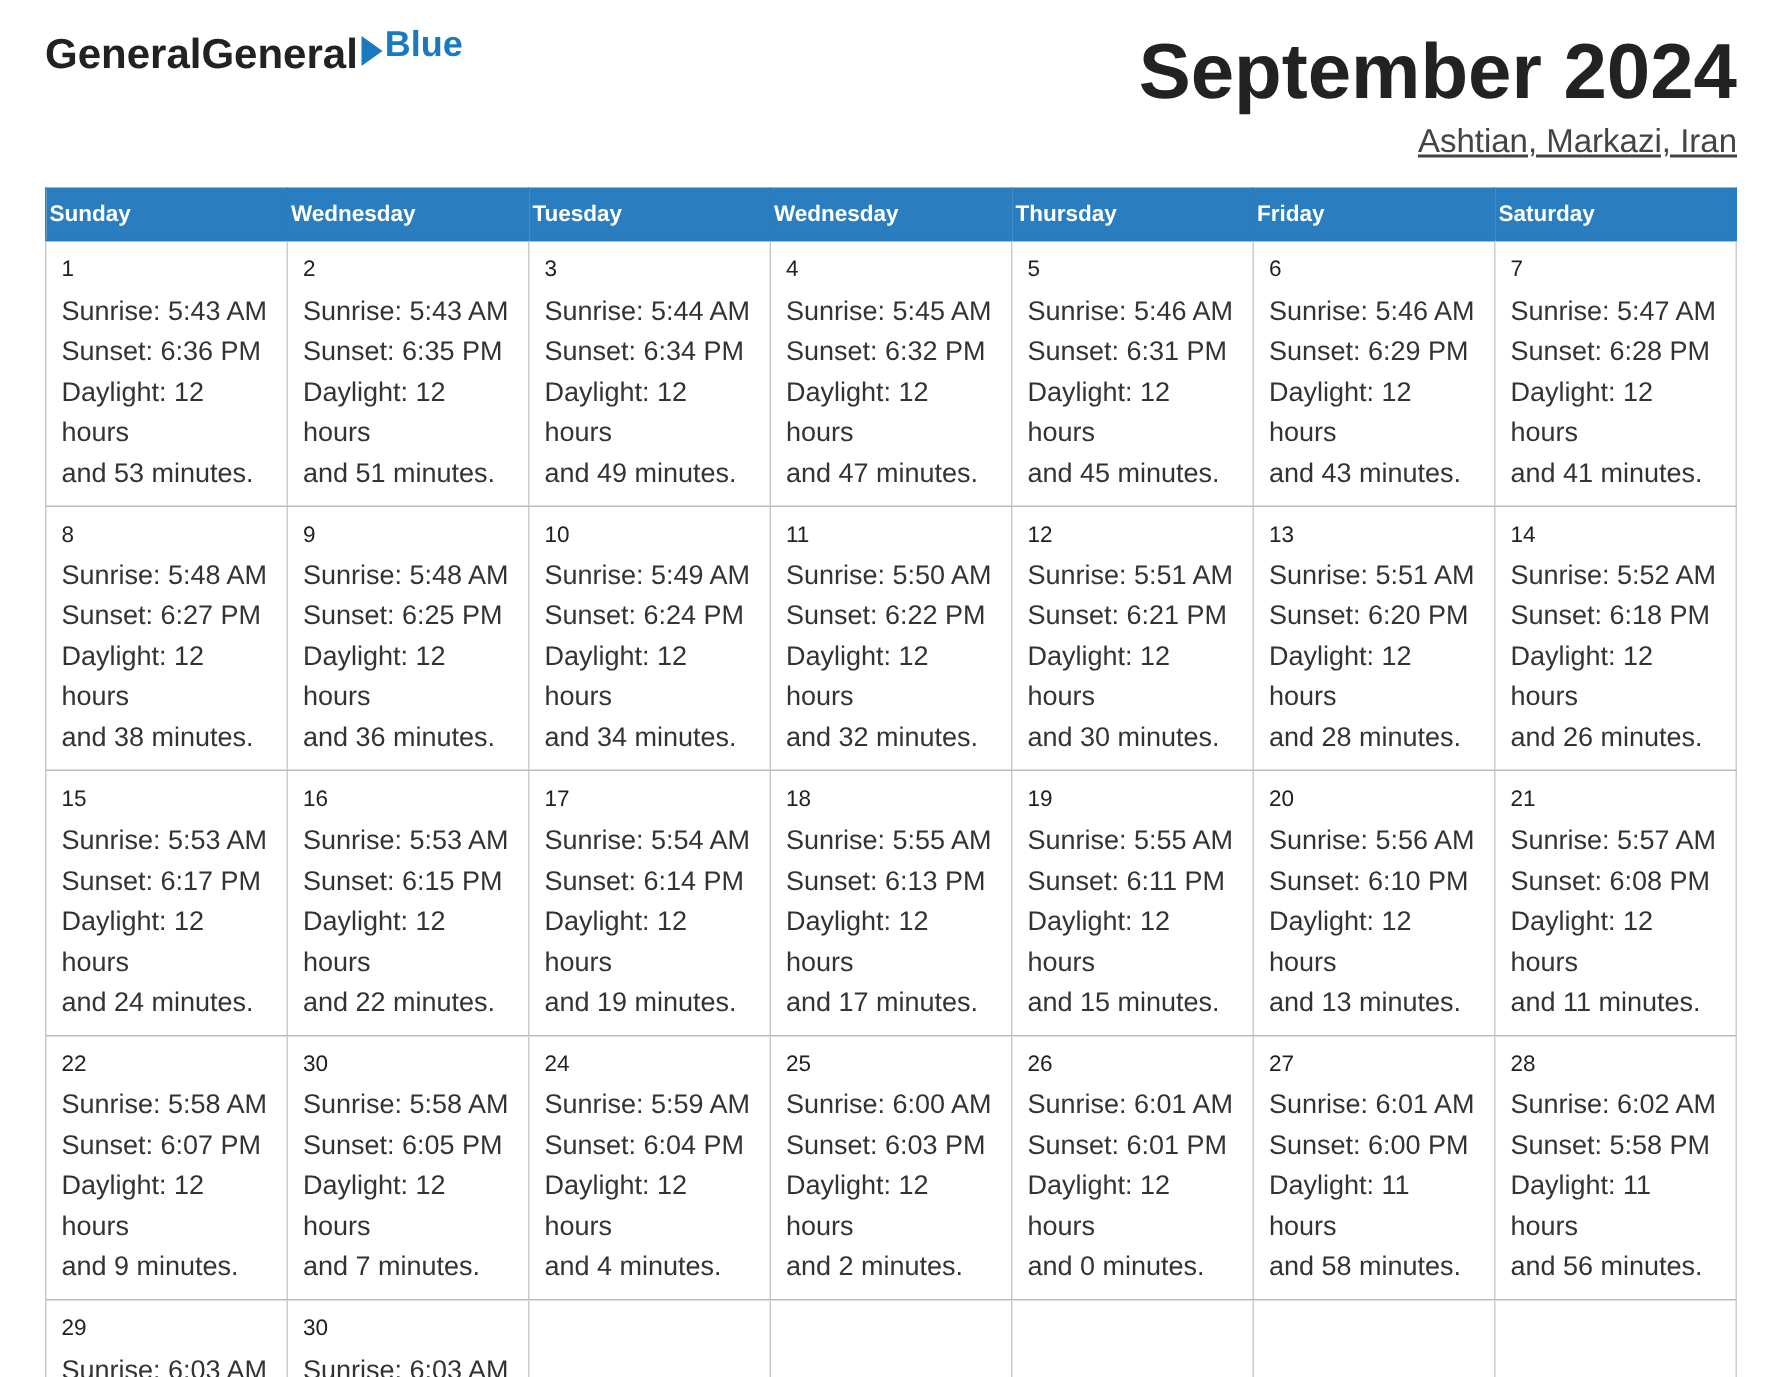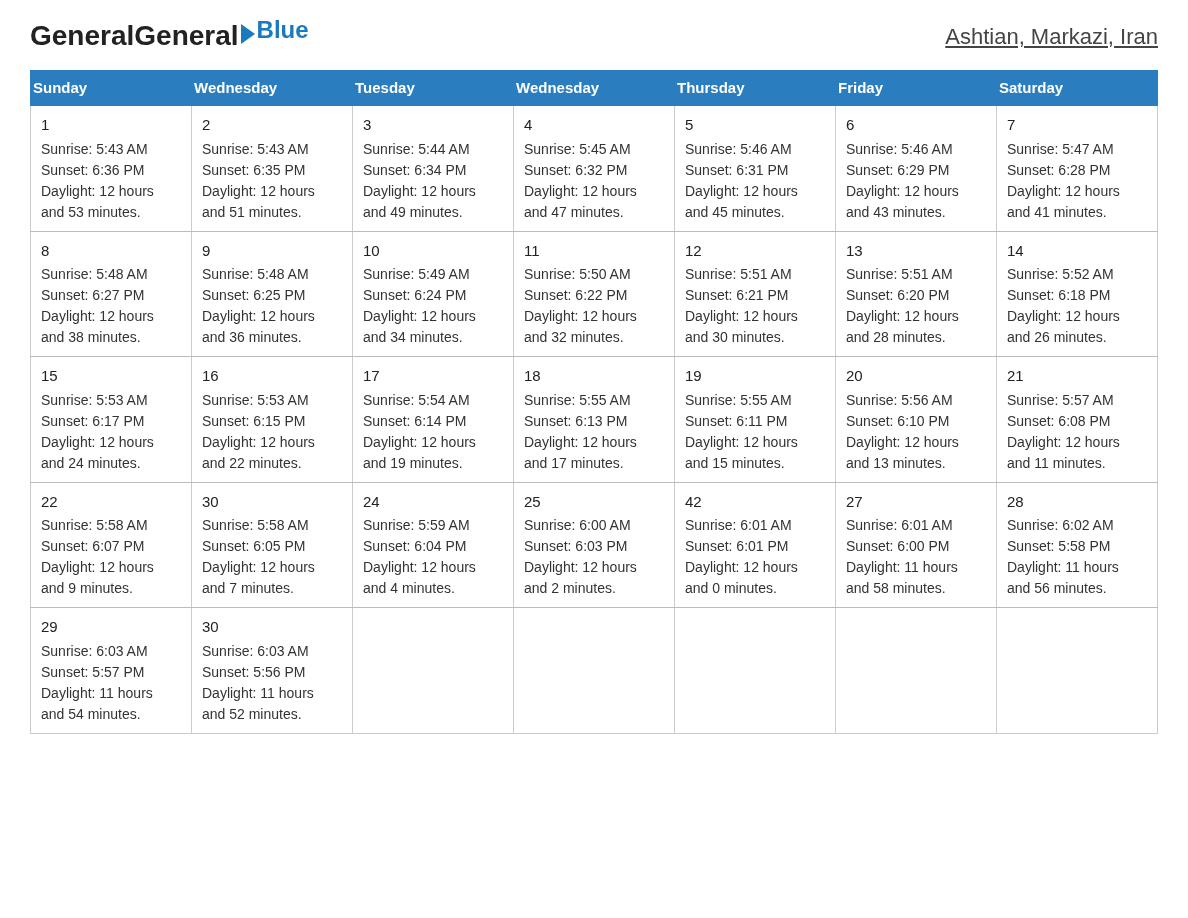--- a/index.html
+++ b/index.html
@@ -94,21 +94,21 @@
     }
     .day-num {
       font-size: 15px;
       font-weight: normal;
       color: #222;
       display: block;
       margin-bottom: 2px;
     }
     .day-info {
       color: #333;
-      font-size: 14px;
+      font-size: 18px;
     }
     .empty-cell {
       background: #fff;
     }
     tbody tr td {
       height: 110px;
     }
     tbody tr:last-child td {
       height: 120px;
     }
@@ -118,20 +118,21 @@
 
 <div class="header">
   <div class="logo">
     <div class="logo-text">General<span>General</span>
       <span class="logo-blue"></span>
       <div class="logo-arrow"></div>
     </div>
     <div class="logo-subtitle">Blue</div>
   </div>
   <div class="title-block">
+    <div class="main-title">September 2024</div>
     <div class="subtitle">Ashtian, Markazi, Iran</div>
   </div>
 </div>
 
 <table>
   <thead>
     <tr>
       <th>Sunday</th>
       <th>Wednesday</th>
       <th>Tuesday</th>
@@ -243,21 +244,21 @@
       </td>
         <td>
         <span class="day-num">24</span>
         <span class="day-info">Sunrise: 5:59 AM<br>Sunset: 6:04 PM<br>Daylight: 12 hours<br>and 4 minutes.</span>
       </td>
         <td>
         <span class="day-num">25</span>
         <span class="day-info">Sunrise: 6:00 AM<br>Sunset: 6:03 PM<br>Daylight: 12 hours<br>and 2 minutes.</span>
       </td>
         <td>
-        <span class="day-num">42</span>
+        <span class="day-num">26</span>
         <span class="day-info">Sunrise: 6:01 AM<br>Sunset: 6:01 PM<br>Daylight: 12 hours<br>and 0 minutes.</span>
       </td>
         <td>
         <span class="day-num">27</span>
         <span class="day-info">Sunrise: 6:01 AM<br>Sunset: 6:00 PM<br>Daylight: 11 hours<br>and 58 minutes.</span>
       </td>
         <td>
         <span class="day-num">28</span>
         <span class="day-info">Sunrise: 6:02 AM<br>Sunset: 5:58 PM<br>Daylight: 11 hours<br>and 56 minutes.</span>
       </td>

